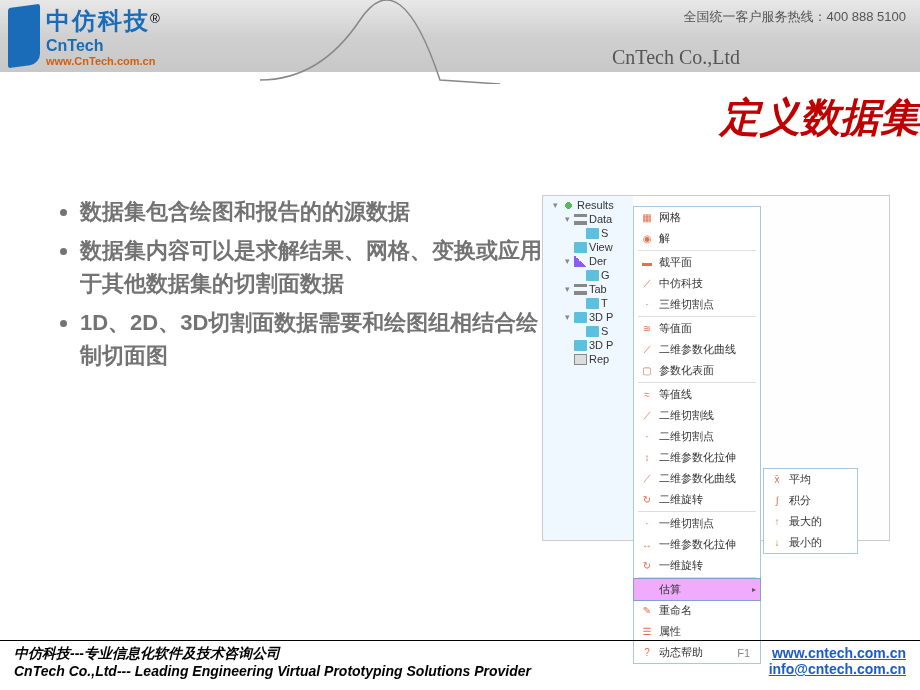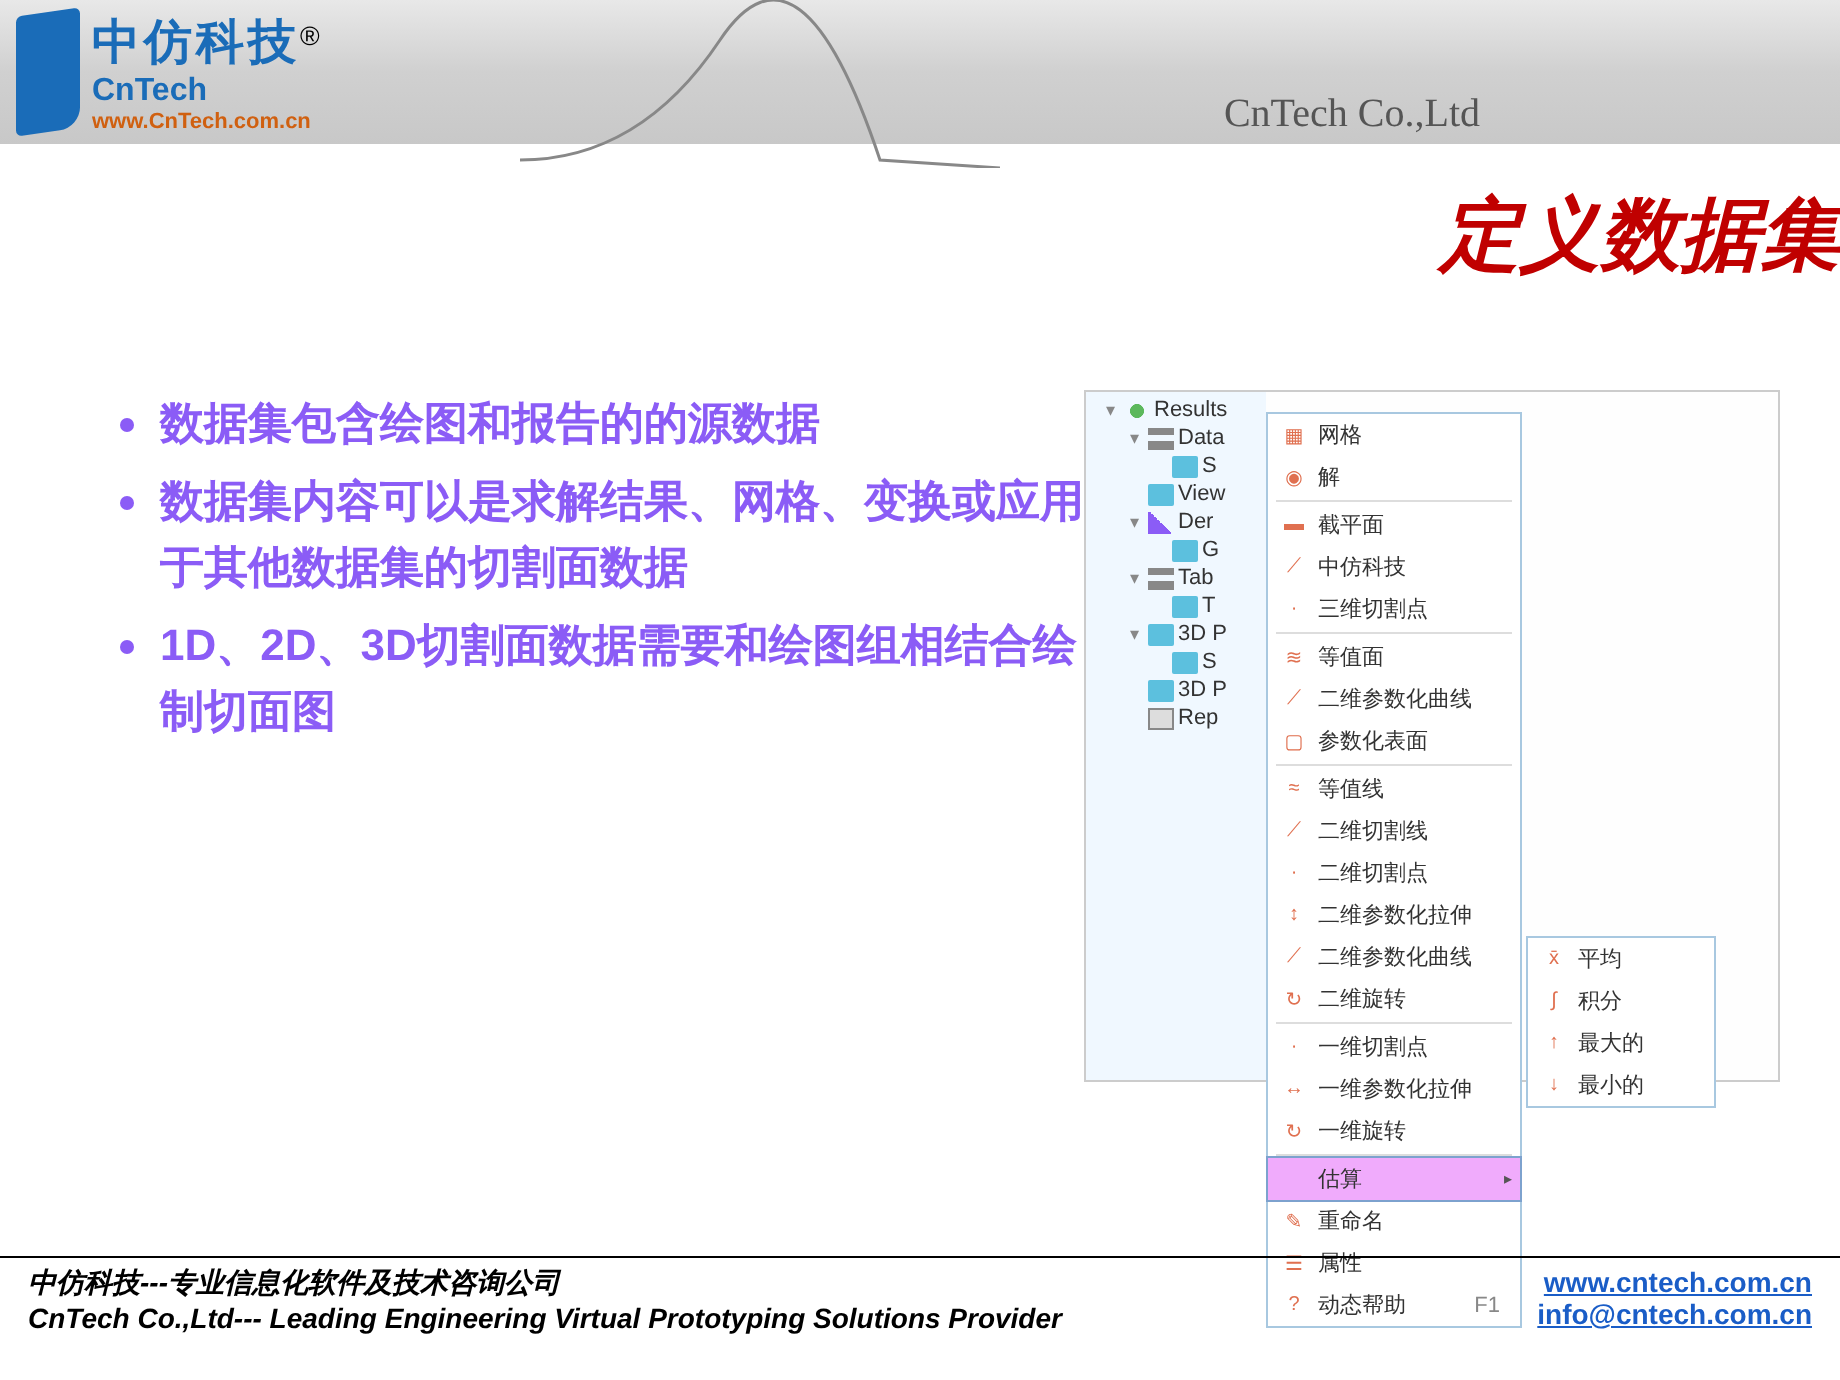--- a/index.html
+++ b/index.html
@@ -12,21 +12,21 @@
     .logo-cn { font-size: 24px; font-weight: bold; color: #1a6cb8; letter-spacing: 2px; }
     .logo-sub { font-size: 16px; font-weight: bold; color: #1a6cb8; }
     .logo-url { font-size: 11px; color: #d06010; font-weight: bold; }
     .hotline { position: absolute; top: 8px; right: 14px; font-size: 13px; color: #555; }
     .co-name { position: absolute; right: 180px; top: 46px; font-size: 20px; color: #555; font-family: Georgia, serif; }
     .wave { position: absolute; left: 260px; top: 0; width: 240px; height: 84px; }
     
     .title { text-align: right; margin-top: 18px; font-size: 40px; color: #c00000; font-family: "STXingkai", cursive; font-style: italic; font-weight: bold; }
     
     .content { display: flex; padding: 20px 30px 0 50px; margin-top: 30px; }
-    .bullets { flex: 1; font-size: 22px; color: #8b5cf6; font-weight: bold; line-height: 1.5; }
+    .bullets { flex: 1; font-size: 22px; color: #737373; font-weight: bold; line-height: 1.5; }
     .bullets li { margin-bottom: 6px; list-style: disc; margin-left: 30px; }
     
     .screenshot { width: 348px; height: 346px; background: linear-gradient(to right, #f0f8ff 0%, #f0f8ff 26%, #fefefe 26%); border: 1px solid #ccc; position: relative; }
     .tree-col { position: absolute; left: 0; top: 0; width: 90px; padding: 2px 0 2px 4px; font-size: 11px; color: #333; }
     .tree-item { display: flex; align-items: center; padding: 1px 0; white-space: nowrap; overflow: hidden; }
     .tree-item.l1 { padding-left: 6px; }
     .tree-item.l2 { padding-left: 18px; }
     .tree-item.l3 { padding-left: 30px; }
     .tree-toggle { color: #888; width: 9px; font-size: 9px; }
     .tree-icon { display: inline-block; width: 13px; height: 11px; margin-right: 2px; }
@@ -39,40 +39,41 @@
     .menu-col { position: absolute; left: 90px; top: 10px; width: 128px; background: #fff; border: 1px solid #a8c8e0; }
     .menu-item { display: flex; align-items: center; padding: 3px 6px; font-size: 11px; color: #333; cursor: pointer; position: relative; }
     .menu-item.highlighted { background: #f0abfc; border: 1px solid #7da2ce; margin: -1px; padding: 3px 6px; }
     .menu-icon { display: inline-block; width: 14px; height: 12px; margin-right: 5px; font-size: 10px; color: #e07050; text-align: center; }
     .menu-sep { border-top: 1px solid #ddd; margin: 1px 4px; }
     .menu-arrow { position: absolute; right: 4px; font-size: 8px; color: #555; }
     .menu-key { position: absolute; right: 10px; color: #888; }
     
     .submenu-col { position: absolute; left: 220px; top: 272px; width: 95px; background: #fff; border: 1px solid #a8c8e0; }
     
-    .footer { position: absolute; bottom: 0; left: 0; right: 0; height: 62px; border-top: 1px solid #000; padding: 4px 14px; display: flex; justify-content: space-between; font-size: 14px; }
+    .footer { position: absolute; bottom: 0; left: 0; right: 0; height: 50px; border-top: 1px solid #000; padding: 4px 14px; display: flex; justify-content: space-between; font-size: 14px; }
     .footer-left { font-weight: bold; font-family: Arial; color: #000; font-style: italic; }
     .footer-right { text-align: right; }
     .footer-right a { color: #1a5dc7; text-decoration: underline; font-weight: bold; display: block; }
   </style>
 </head>
 <body>
 
 <div class="header">
   <div class="logo-area">
     <div class="logo-mark"></div>
     <div class="logo-text">
       <div><span class="logo-cn">中仿科技</span><sup>®</sup></div>
       <div class="logo-sub">CnTech</div>
       <div class="logo-url">www.CnTech.com.cn</div>
     </div>
   </div>
   <svg class="wave">
       <path d="M 0 80 Q 60 80 100 20 Q 140 -40 180 80 L 240 84" stroke="#888" fill="none" stroke-width="1.5"></path>
     </svg>
+  <div class="hotline">全国统一客户服务热线：400 888 5100</div>
   <div class="co-name">CnTech Co.,Ltd</div>
 </div>
 
 <div class="title">定义数据集</div>
 
 <div class="content">
   <ul class="bullets" id="bullet-list">
       <li>数据集包含绘图和报告的的源数据</li>
       <li>数据集内容可以是求解结果、网格、变换或应用于其他数据集的切割面数据</li>
       <li>1D、2D、3D切割面数据需要和绘图组相结合绘制切面图</li>

